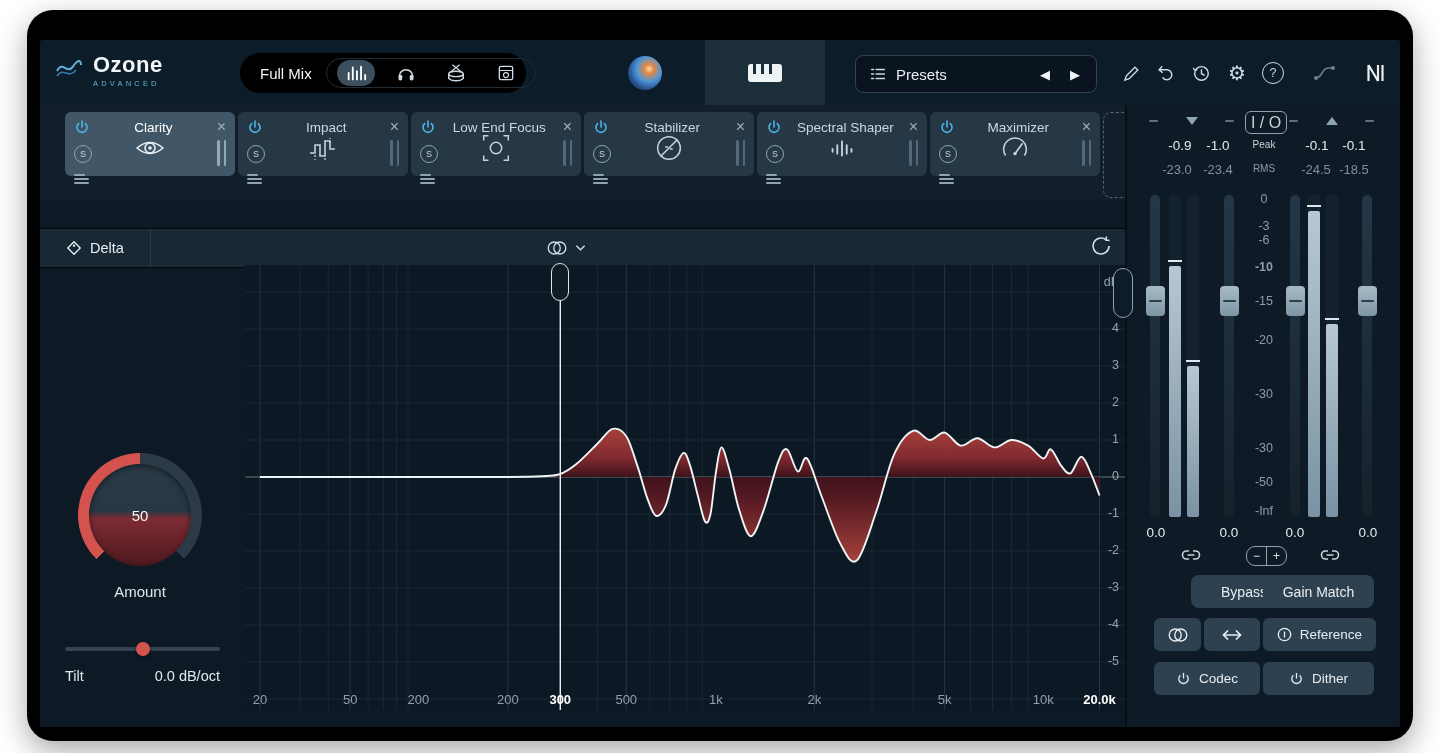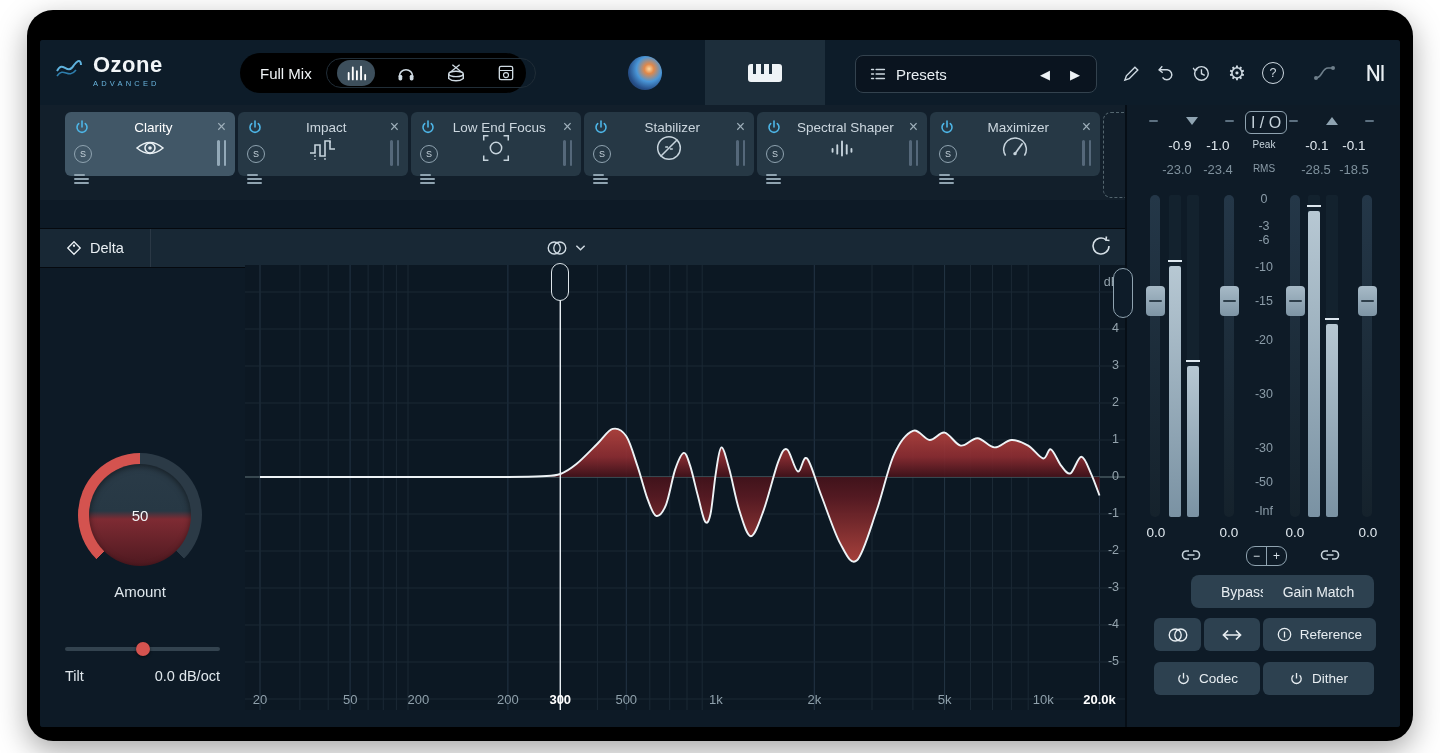--- a/index.html
+++ b/index.html
@@ -494,21 +494,21 @@
 
     <span class="mnum" style="left:53px;top:33px;">-0.9</span>
     <span class="mnum" style="left:91px;top:33px;">-1.0</span>
     <span class="mlabel" style="left:137px;top:34px;">Peak</span>
     <span class="mnum" style="left:190px;top:33px;">-0.1</span>
     <span class="mnum" style="left:227px;top:33px;">-0.1</span>
 
     <span class="mnum dim" style="left:50px;top:57px;">-23.0</span>
     <span class="mnum dim" style="left:91px;top:57px;">-23.4</span>
     <span class="mlabel" style="left:137px;top:58px;color:#8b9ca8;">RMS</span>
-    <span class="mnum dim" style="left:189px;top:57px;">-28.5</span>
+    <span class="mnum dim" style="left:189px;top:57px;">-24.5</span>
     <span class="mnum dim" style="left:227px;top:57px;">-18.5</span>
 
     <div class="fader-track" style="left:23px;top:90px;height:322px;">
       <div class="fader-handle" style="top: 91.26px;"></div>
     </div>
     <div class="meter-track" style="left:42px;top:90px;height:322px;">
       <div class="meter-fill" style="height: 78%;"></div>
           <div class="meter-peak" style="bottom: calc(78% + 4px);"></div>
     </div>
     <div class="meter-track" style="left:60px;top:90px;height:322px;">
@@ -516,21 +516,21 @@
           <div class="meter-peak" style="bottom: calc(47% + 4px);"></div>
     </div>
     <div class="fader-track" style="left:97px;top:90px;height:322px;">
       <div class="fader-handle" style="top: 91.26px;"></div>
     </div>
 
     <div class="abs" id="meter-scale" style="left:112px;top:90px;width:50px;height:322px;">
           <span class="scale-lab" style="top: -2.848px;">0</span>
           <span class="scale-lab" style="top: 23.878px;">-3</span>
           <span class="scale-lab" style="top: 38.046px;">-6</span>
-          <span class="scale-lab" style="top: 65.094px;">-10</span>
+          <span class="scale-lab" style="top: 65.094px; font-weight: bold;">-10</span>
           <span class="scale-lab" style="top: 98.904px;">-15</span>
           <span class="scale-lab" style="top: 137.866px;">-20</span>
           <span class="scale-lab" style="top: 191.962px;">-30</span>
           <span class="scale-lab" style="top: 246.058px;">-30</span>
           <span class="scale-lab" style="top: 279.868px;">-50</span>
           <span class="scale-lab" style="top: 308.848px;">-Inf</span>
         </div>
 
     <div class="fader-track" style="left:163px;top:90px;height:322px;">
       <div class="fader-handle" style="top: 91.26px;"></div>

